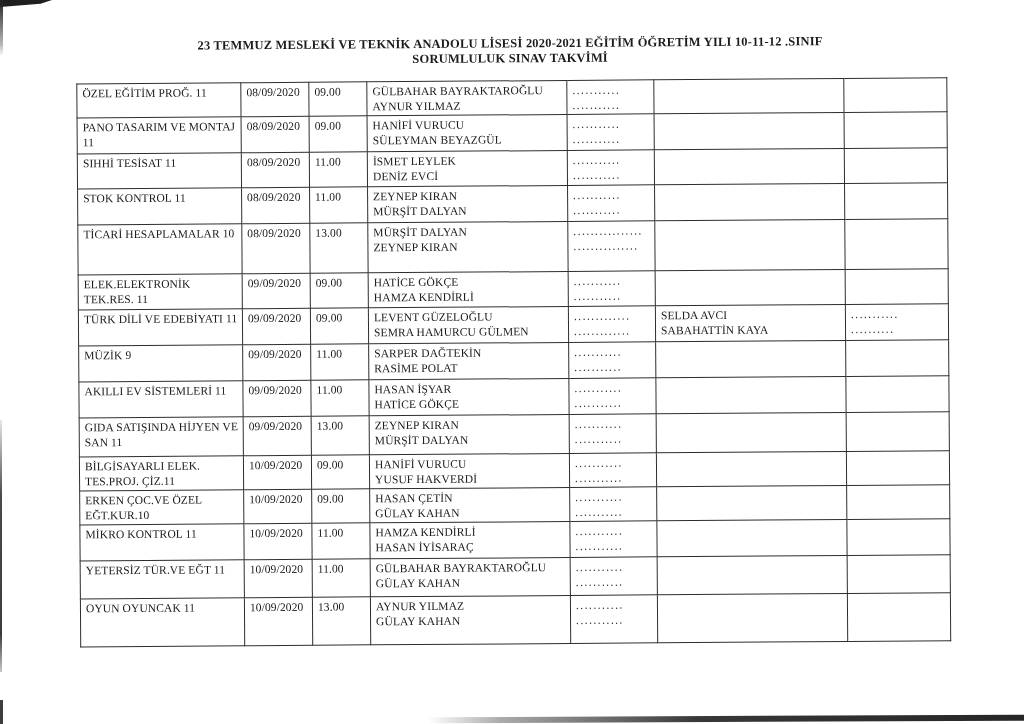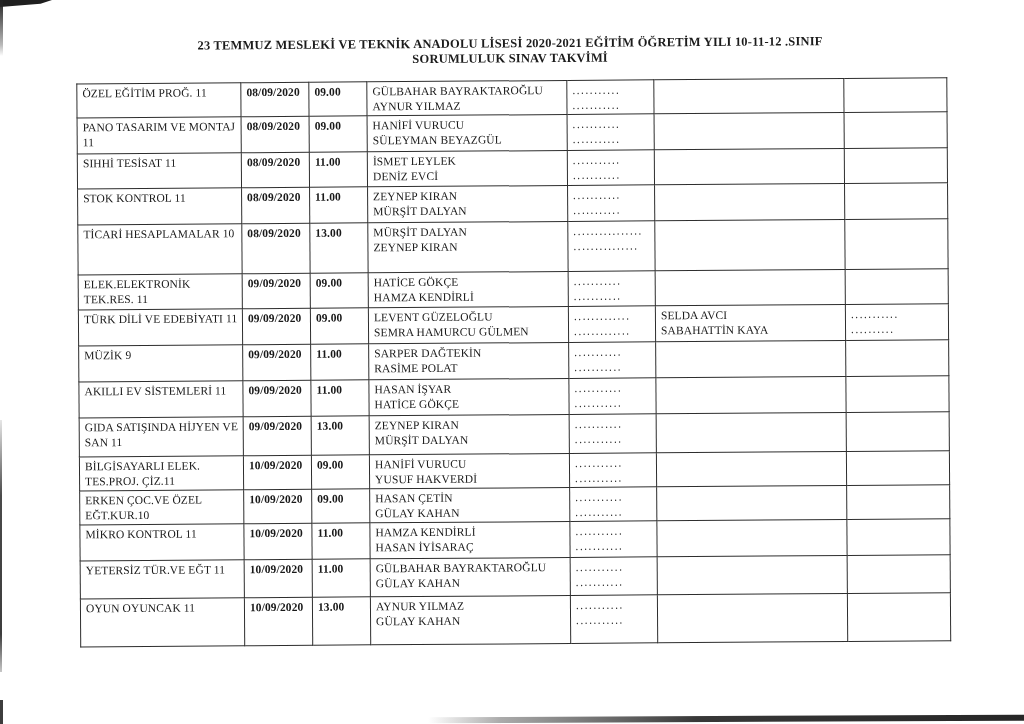--- a/index.html
+++ b/index.html
@@ -25,21 +25,21 @@
     font-size:11.5px;line-height:15px;
   }
   table.sched td{
     border:1.4px solid #2e2e2e;
     vertical-align:top;
     padding:2px 4px 1px 5px;
     overflow:hidden;
     letter-spacing:0.1px;
   }
   td.c-course{padding-left:4px;}
-  td.c-date,td.c-time{white-space:nowrap;font-weight:bold;}
+  td.c-date,td.c-time{white-space:nowrap;}
   .dots{letter-spacing:1.6px;color:#2a2a2a;font-size:11px;}
   .line{white-space:nowrap;}
   
   .artifact{position:absolute;pointer-events:none;}
   .art-topleft{
     left:0;top:0;width:52px;height:7px;background:#1f1f1f;
     clip-path:polygon(0 0,100% 0,78% 55%,0 100%);
   }
   .art-topleft-edge{left:0;top:0;width:3px;height:56px;
     background:linear-gradient(#222,rgba(80,80,80,.4) 80%,rgba(120,120,120,0));}

